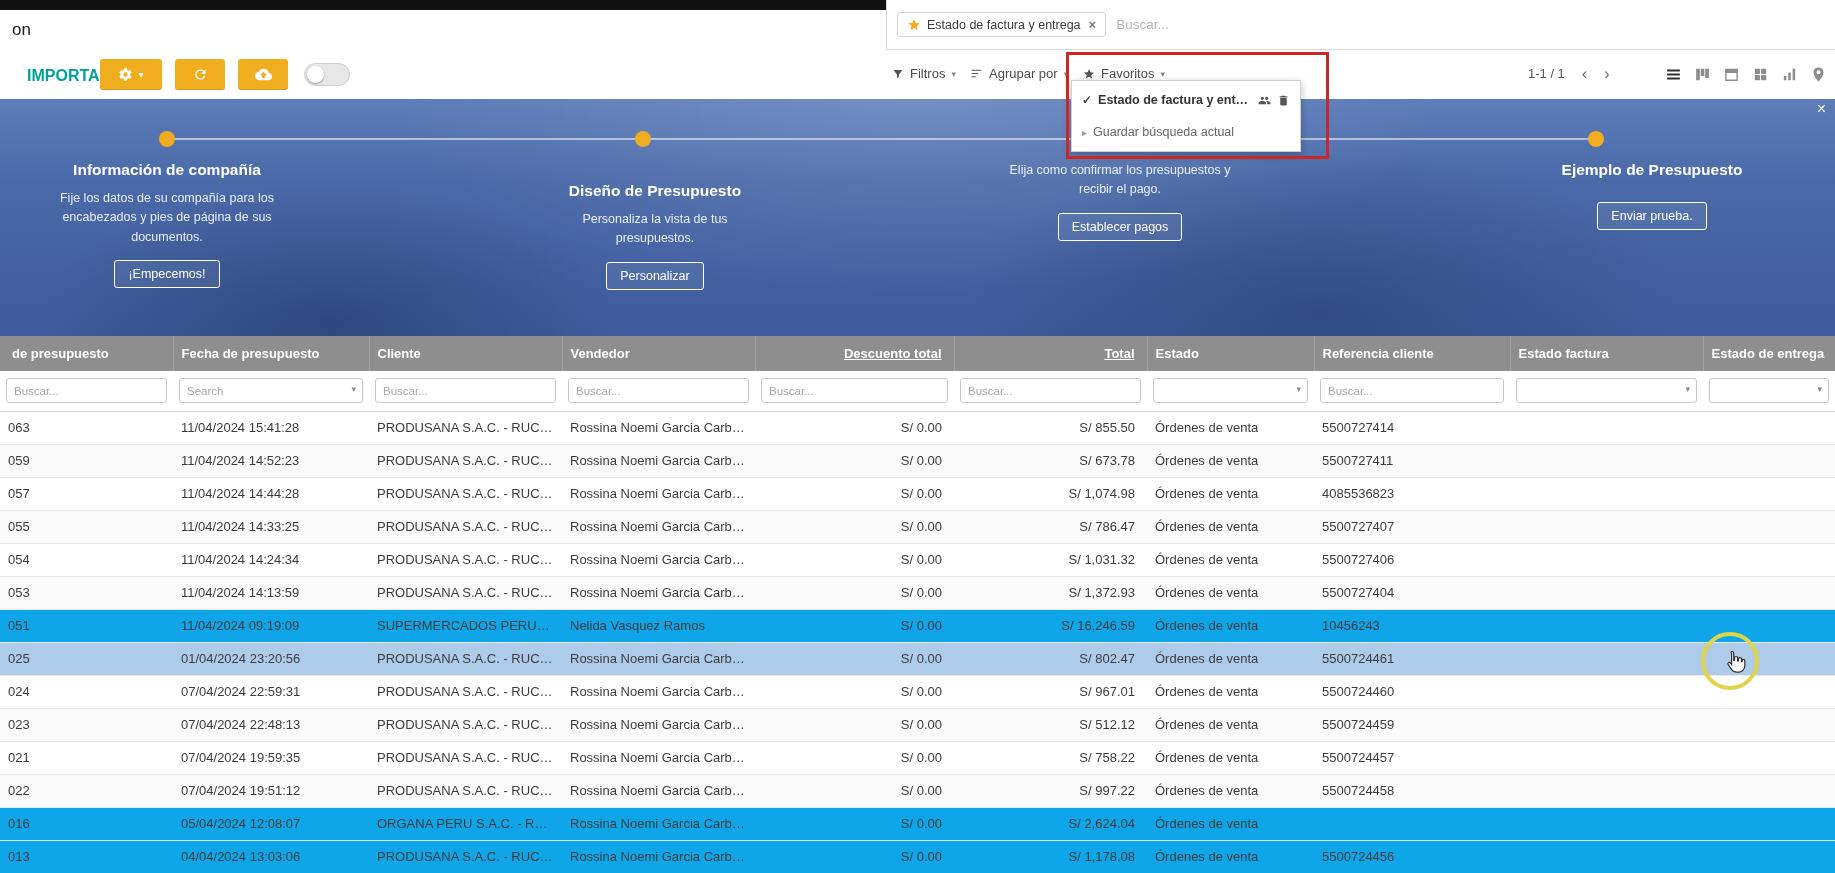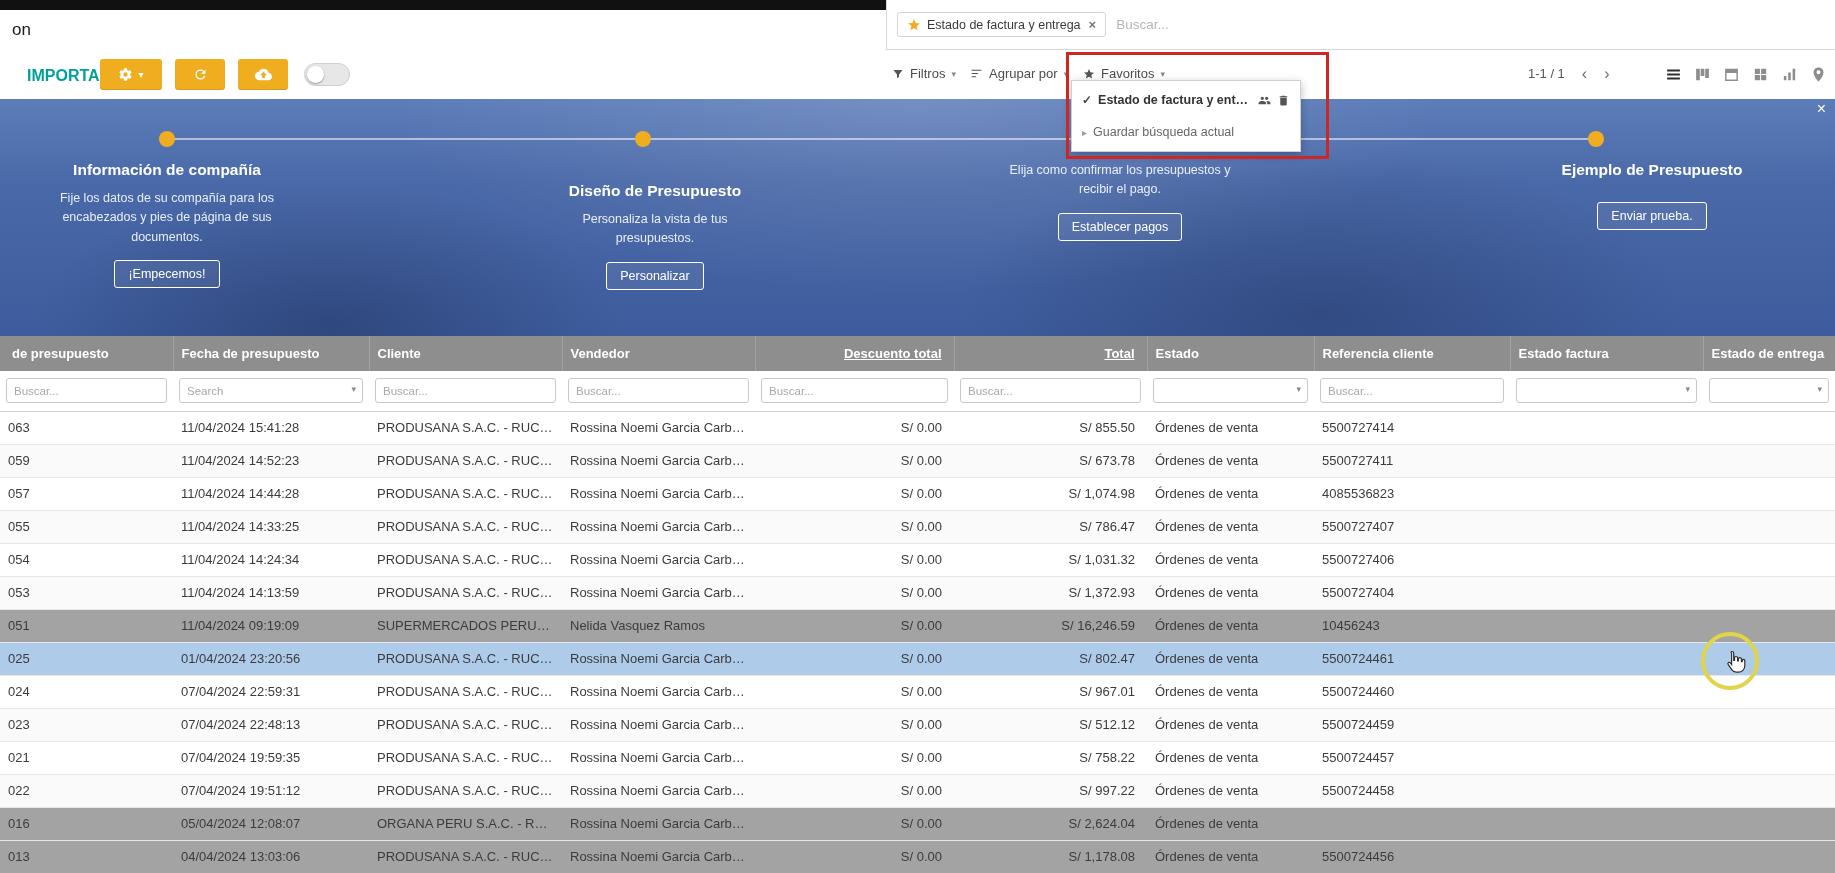--- a/index.html
+++ b/index.html
@@ -81,21 +81,21 @@
   .filter-input::placeholder { color:#a8a8a8; }
   .in-caret { position:absolute; right:7px; top:6px; font-size:9px; color:#888; pointer-events:none; }
   .filter-select { position:relative; height:25px; border:1px solid #c8c8c8; border-radius:3px; background:#fff; cursor:pointer; }
   .sel-caret { position:absolute; right:6px; top:5px; font-size:9px; color:#888; }
   .row { height:33px; cursor:pointer; }
   .row td { font-size:13px; color:#3c3c3c; padding:0 8px; border-bottom:1px solid #e7e7e7;
             white-space:nowrap; overflow:hidden; text-overflow:ellipsis; }
   .row td.col0 { }
   .row td.right { text-align:right; padding-right:12px; }
   .row:nth-child(even) { background:#fafafa; }
-  .row.shaded { background:#a3a3a3; }
+  .row.shaded { background:#0ea5e9; }
   .row.selected { background:var(--selected-row,#AECBE9); }
 
   
   .fav-menu { position:absolute; left:1071px; top:80px; width:230px; background:#fff;
               border:1px solid #cfcfcf; box-shadow:0 3px 9px rgba(0,0,0,.25); z-index:30; padding:3px 0; }
   .fav-item { display:flex; align-items:center; gap:6px; padding:9px 10px; font-size:12.5px; color:#666; cursor:pointer; }
   .fav-item.checked { font-weight:bold; color:#333; }
   .fav-item .check { color:#444; font-size:12px; }
   .fav-item .exp { color:#999; font-size:10px; }
   .mini-ic { width:13px; height:13px; color:#555; flex:0 0 auto; }

